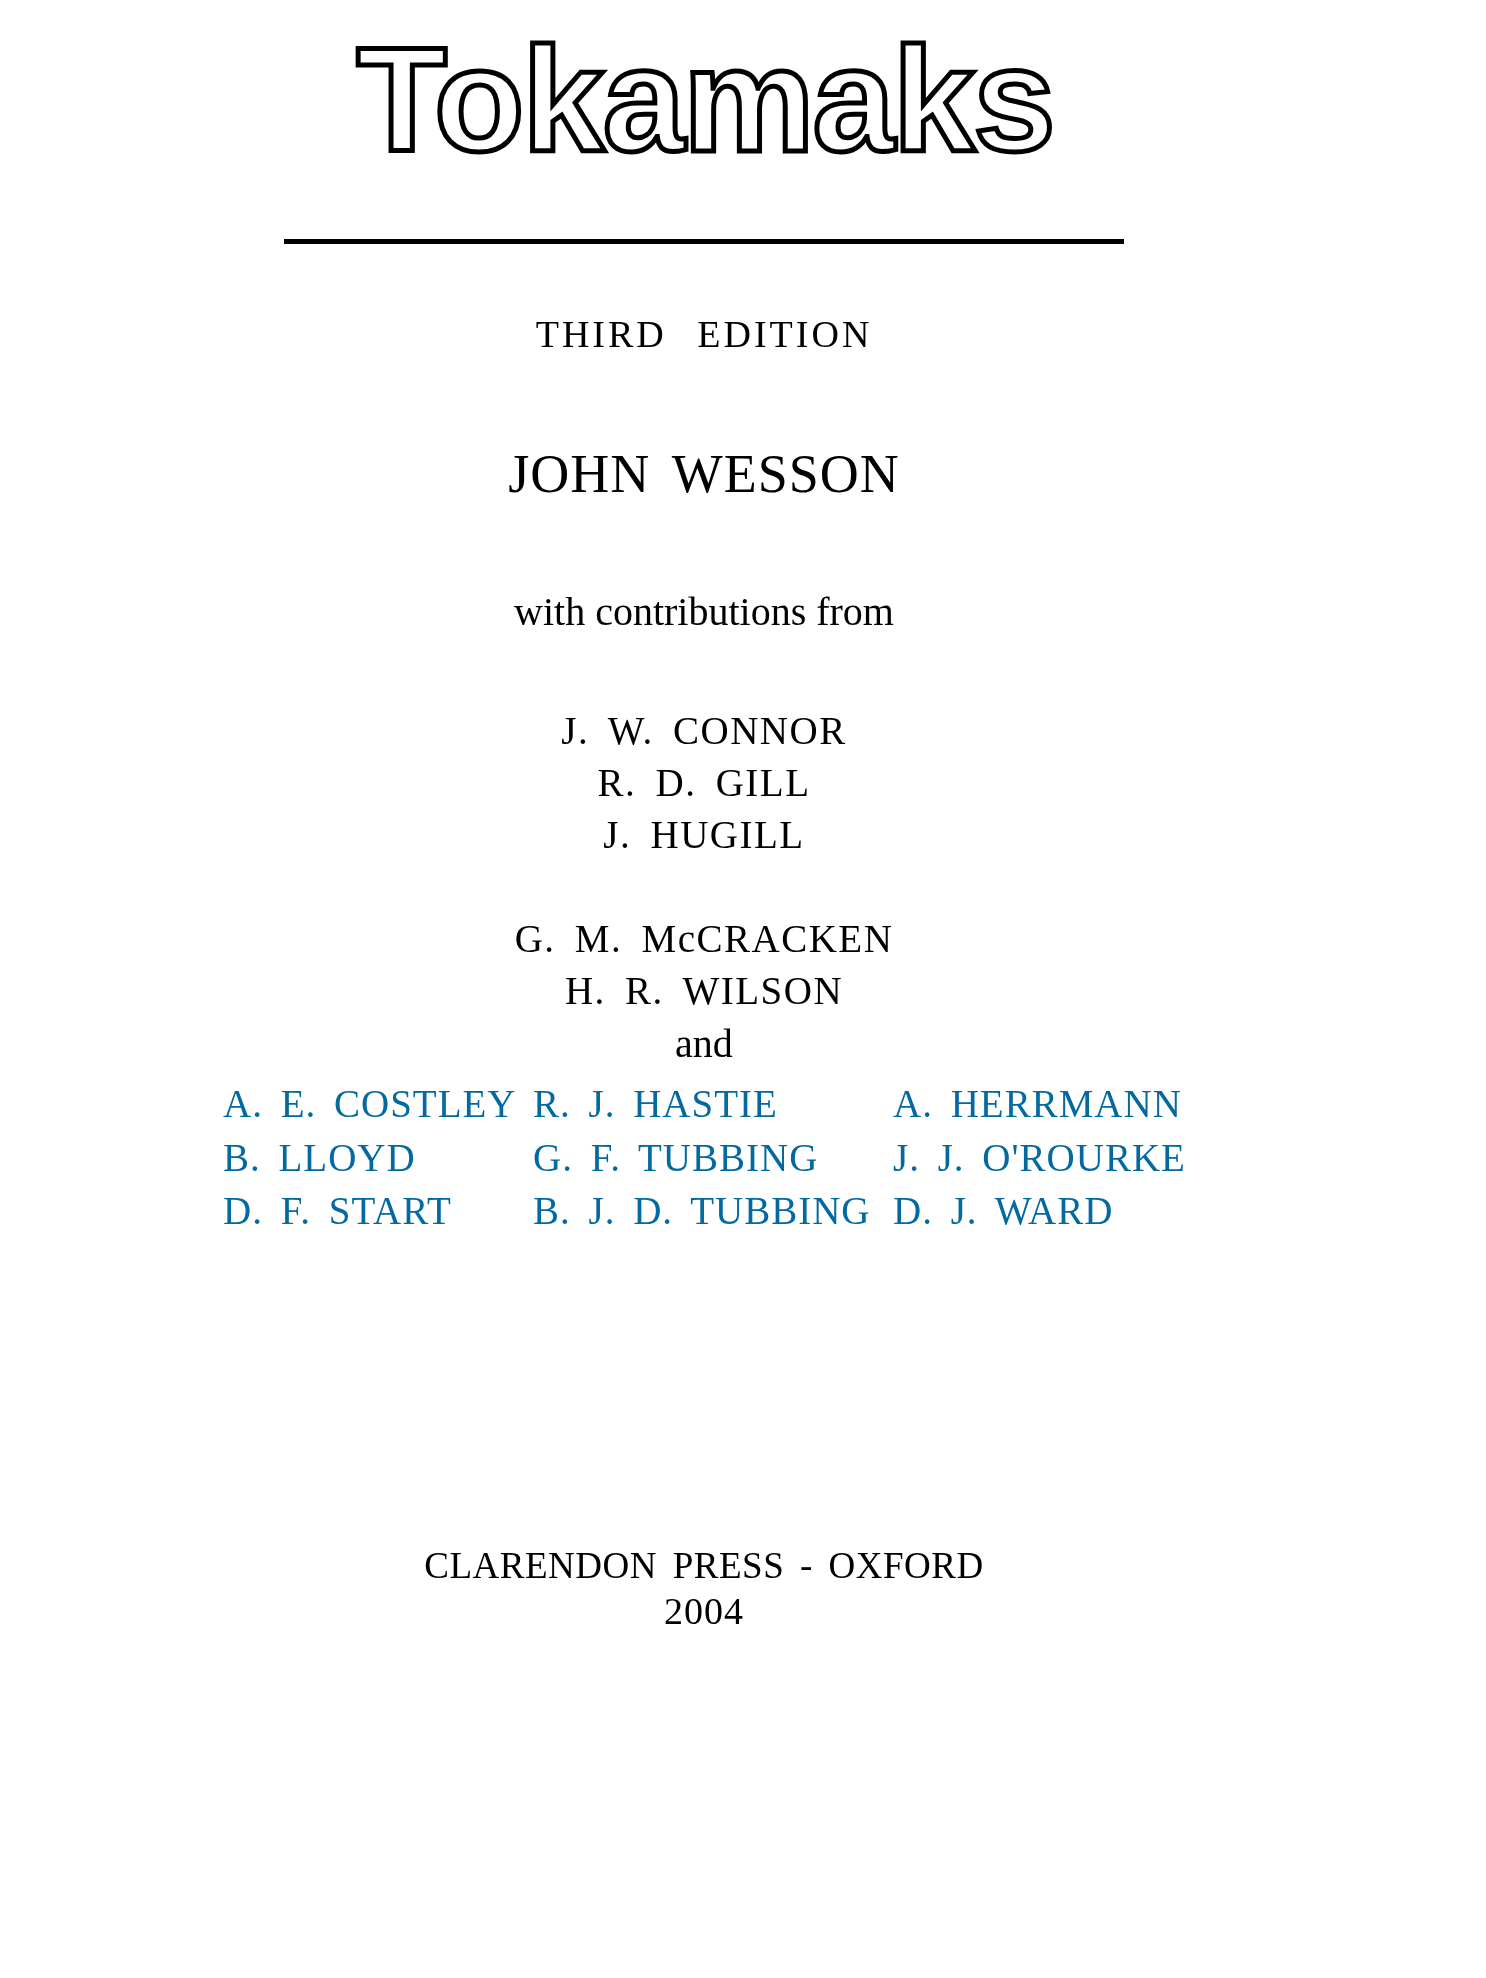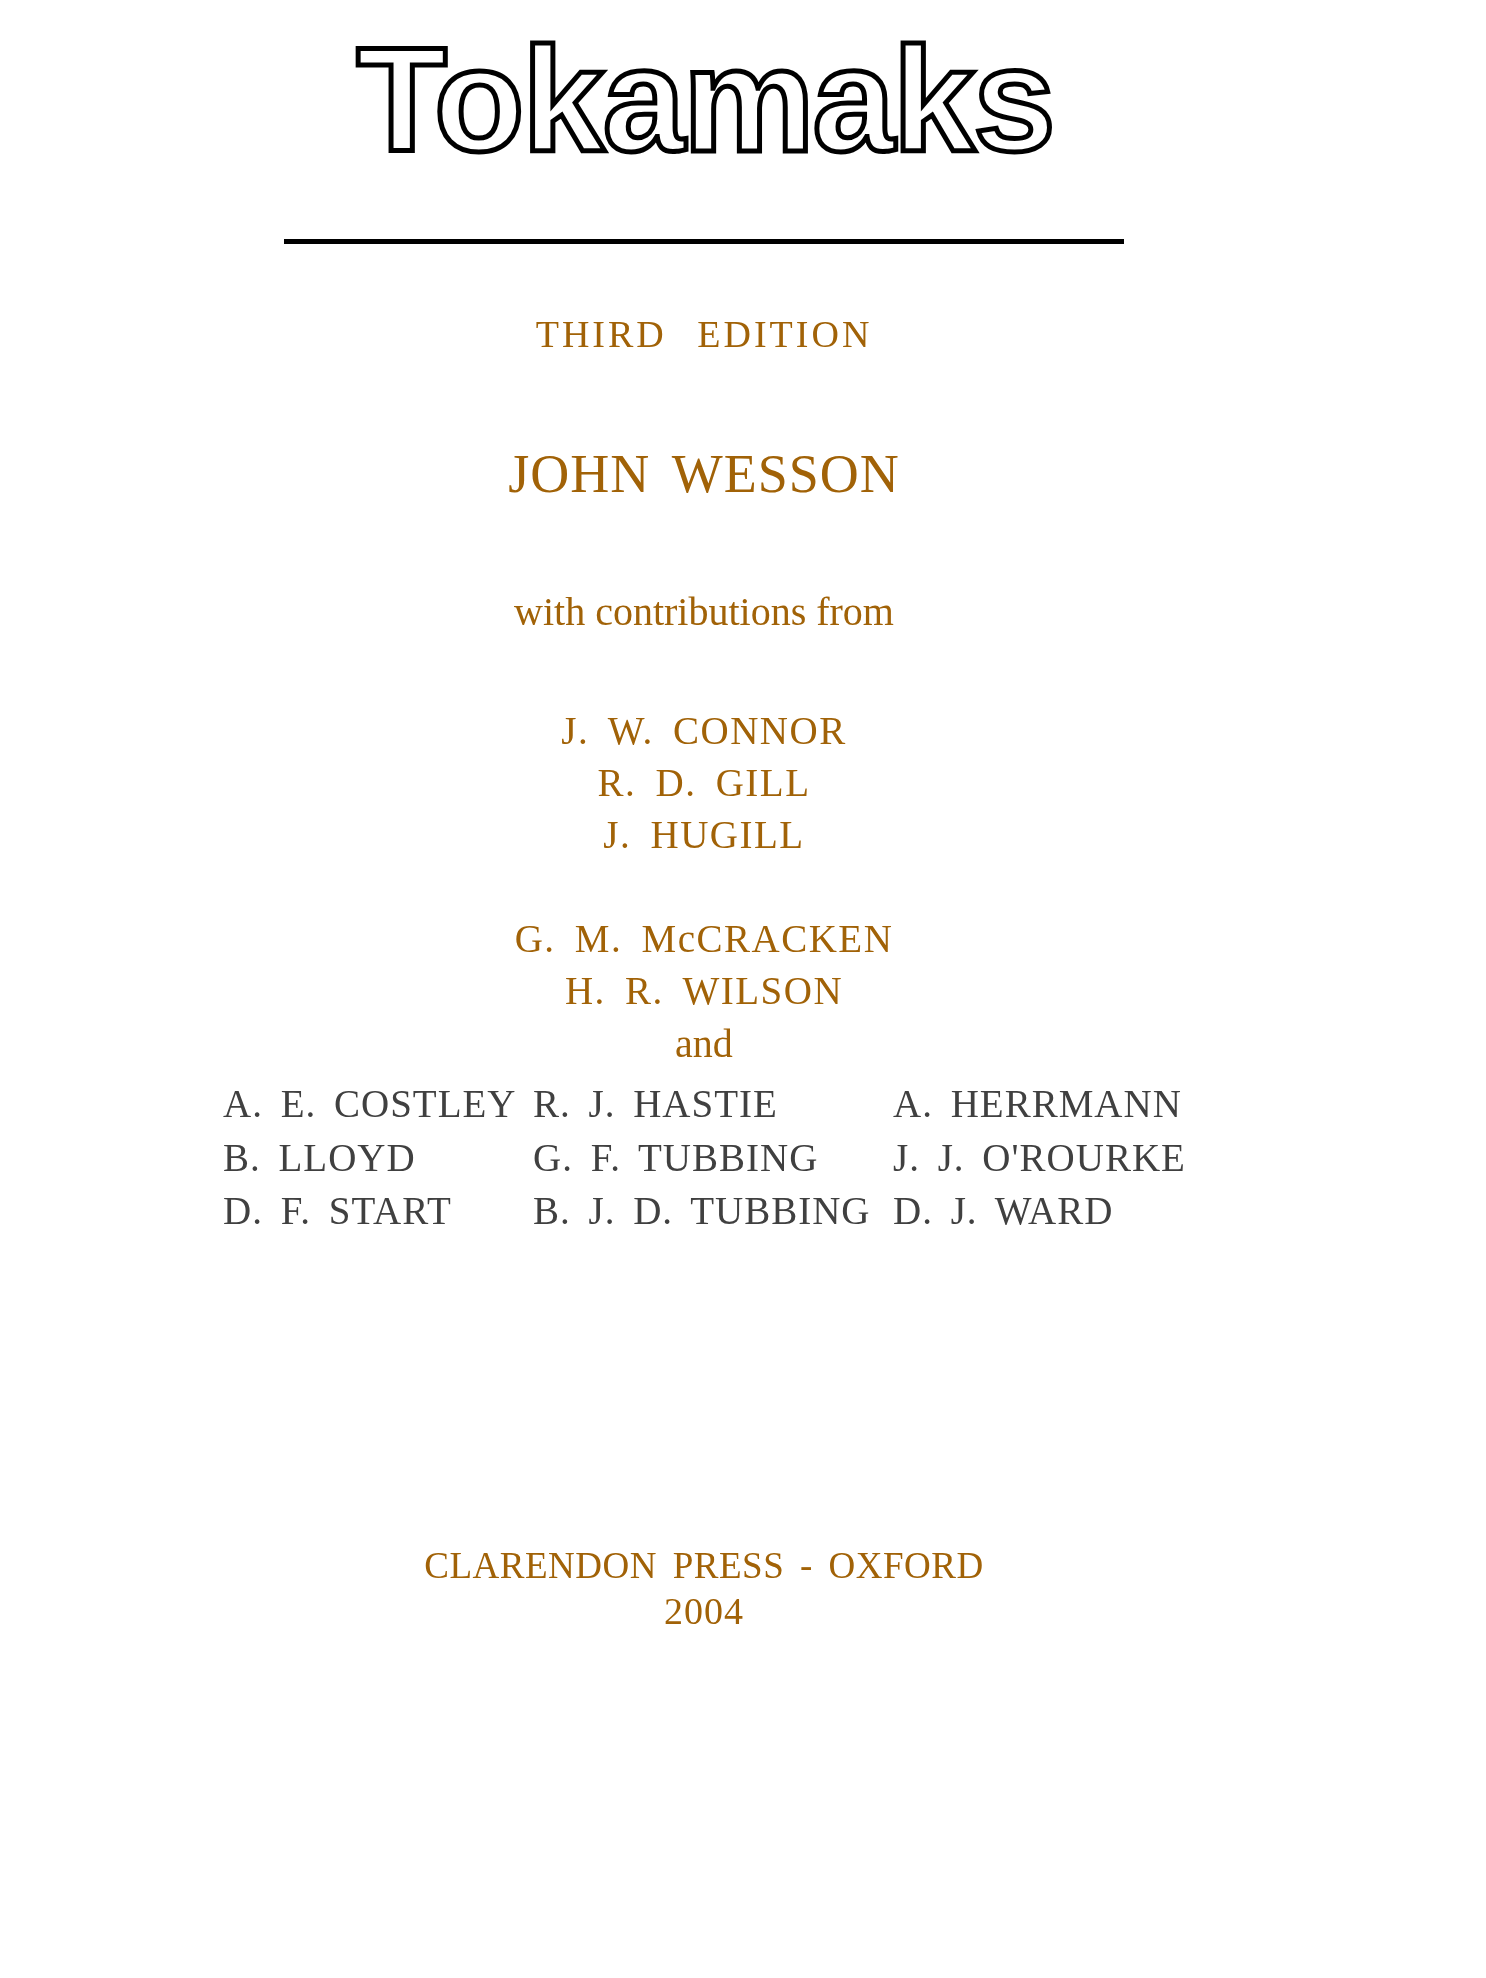--- a/index.html
+++ b/index.html
@@ -15,21 +15,21 @@
     overflow: hidden;
     font-family: "Liberation Serif", "DejaVu Serif", serif;
     color: #070707;
   }
   .center-line {
     position: absolute;
     left: 704px;
     transform: translateX(-50%);
     white-space: nowrap;
     line-height: 1;
-    color: #a16207;
+    color: #000000;
   }
   .edition {
     font-size: 38px;
     letter-spacing: 3px;
     word-spacing: 18px;
   }
   .author {
     font-size: 54px;
     letter-spacing: 1px;
     word-spacing: 8px;
@@ -46,21 +46,21 @@
   .and-label {
     font-size: 40px;
   }
   .grid-cell {
     position: absolute;
     white-space: nowrap;
     line-height: 1;
     font-size: 39px;
     letter-spacing: 1px;
     word-spacing: 7px;
-    color: #404040;
+    color: #0369a1;
   }
   .publisher {
     font-size: 37px;
     letter-spacing: 0.5px;
     word-spacing: 6px;
   }
   .year {
     font-size: 38px;
     letter-spacing: 1px;
   }

